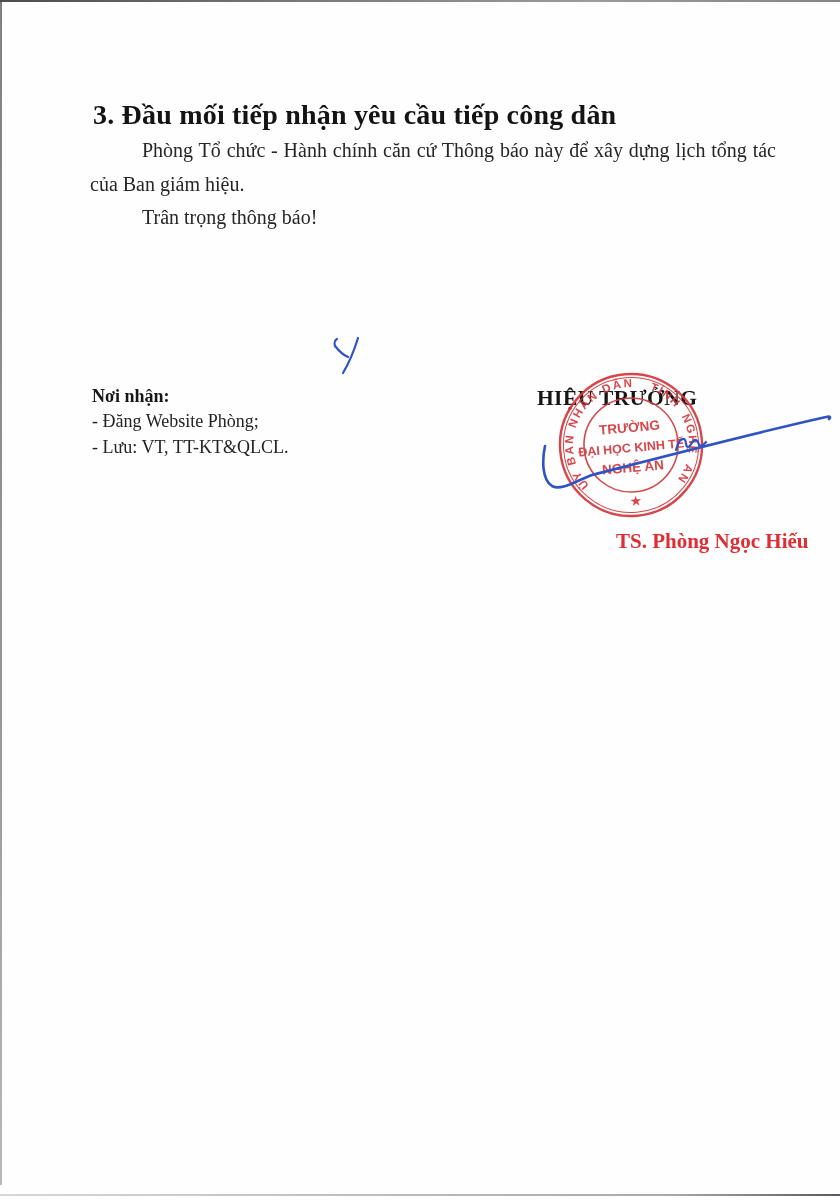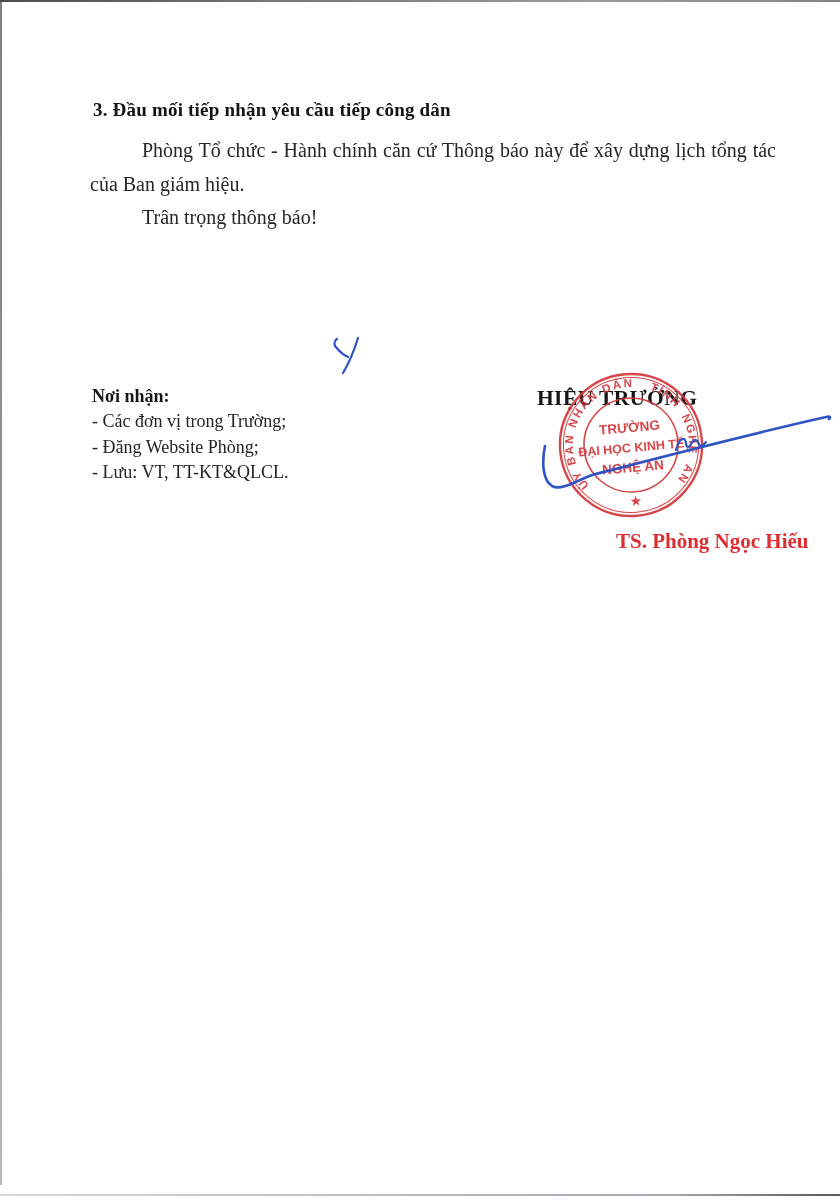--- a/index.html
+++ b/index.html
@@ -13,21 +13,21 @@
   }
   
   .edge-top{position:absolute;top:0;left:0;width:100%;height:2px;
     background:linear-gradient(to right,#2e2e2e 0%,#5a5a5a 30%,#8a8a8a 70%,#6f6f6f 100%);opacity:.85;}
   .edge-left{position:absolute;top:0;left:0;width:2px;height:1185px;
     background:linear-gradient(to bottom,#4a4a4f 0%,#6b6b70 60%,#9a9aa0 100%);opacity:.7;}
   .edge-bottom{position:absolute;left:0;bottom:4px;width:100%;height:2px;
     background:linear-gradient(to right,rgba(165,167,175,.45) 0%,rgba(130,132,140,.7) 80%,rgba(70,70,80,.9) 100%);}
   .heading{
     position:absolute;left:93px;top:99px;
-    font-size:19px;font-weight:bold;color:#141414;
+    font-size:28px;font-weight:bold;color:#141414;
     letter-spacing:.2px;white-space:nowrap;
   }
   .bodytext{
     position:absolute;left:90px;top:134px;width:686px;
     font-size:20px;line-height:33.6px;text-align:justify;
   }
   .bodytext p{margin:0;text-indent:52px;}
   .recipients{
     position:absolute;left:92px;top:384px;width:330px;
     font-size:18px;line-height:25.3px;color:#232323;
@@ -61,21 +61,20 @@
 
   <div class="heading">3. Đầu mối tiếp nhận yêu cầu tiếp công dân</div>
 
   <div class="bodytext">
     <p>Phòng Tổ chức - Hành chính căn cứ Thông báo này để xây dựng lịch tổng tác của Ban giám hiệu.</p>
     <p>Trân trọng thông báo!</p>
   </div>
 
   <div class="recipients">
     <div class="label">Nơi nhận:</div>
-    <div>- Các đơn vị trong Trường;</div>
     <div>- Đăng Website Phòng;</div>
     <div>- Lưu: VT, TT-KT&amp;QLCL.</div>
   </div>
 
   <div class="signer-title">HIỆU TRƯỞNG</div>
 
   <div class="signer-name">TS. Phòng Ngọc Hiếu</div>
 
   <svg class="stamp-svg" width="158" height="158" viewBox="0 0 158 158">
     <g transform="rotate(-5 79 79)" fill="none" stroke="#d23a3e">

